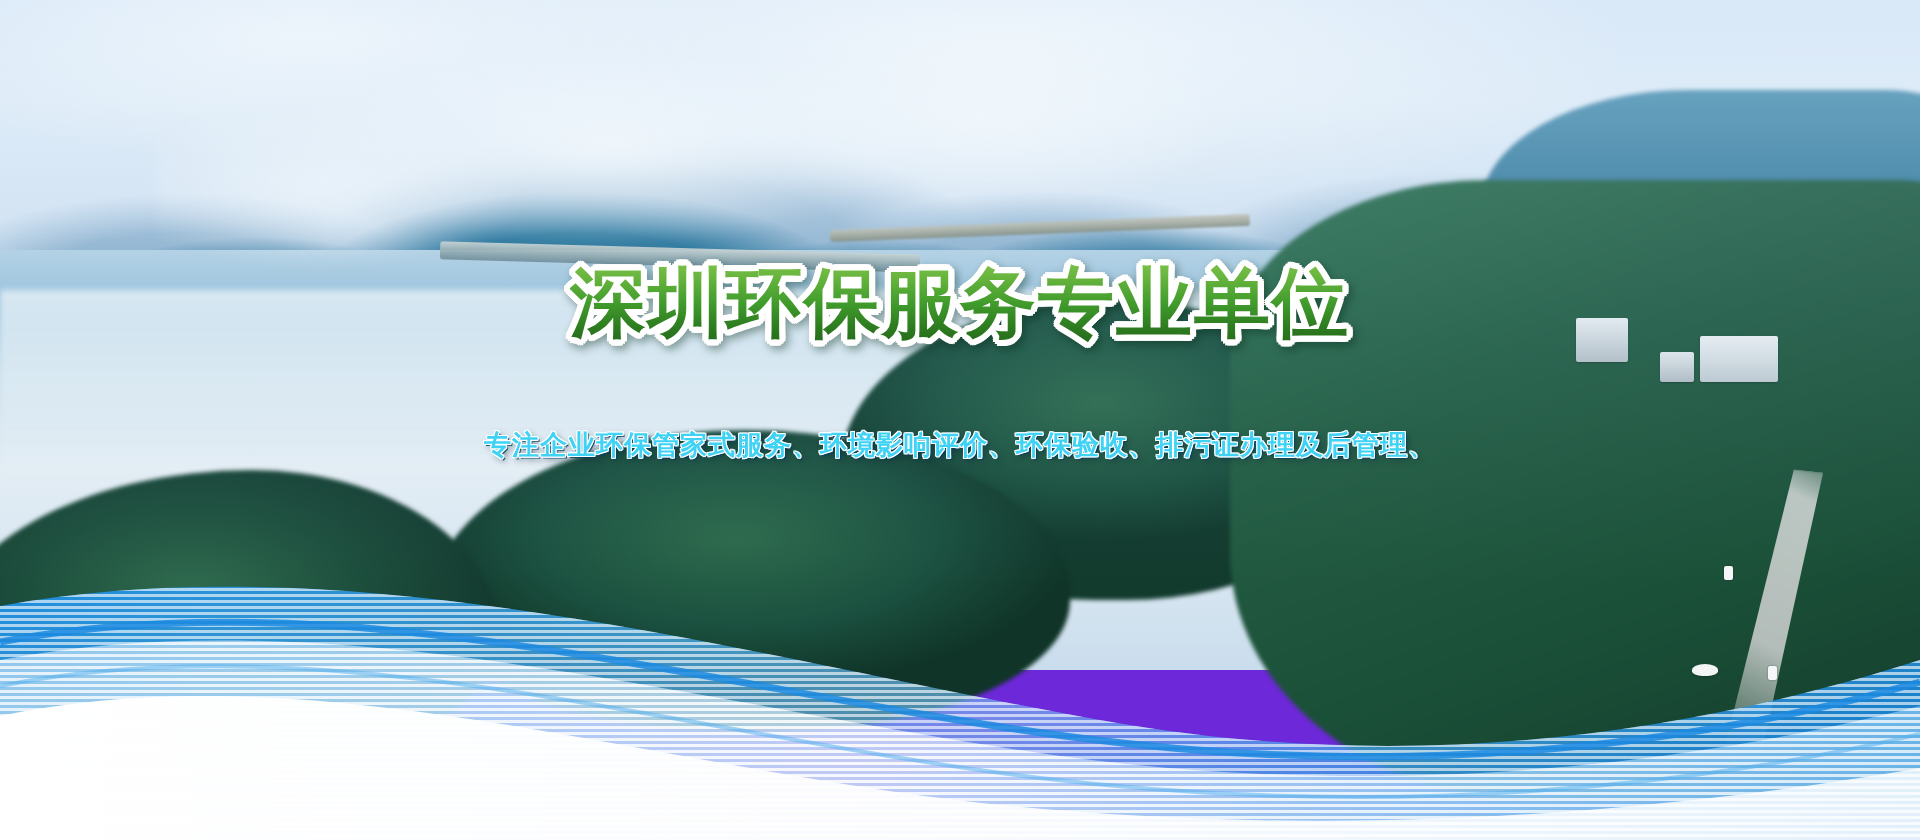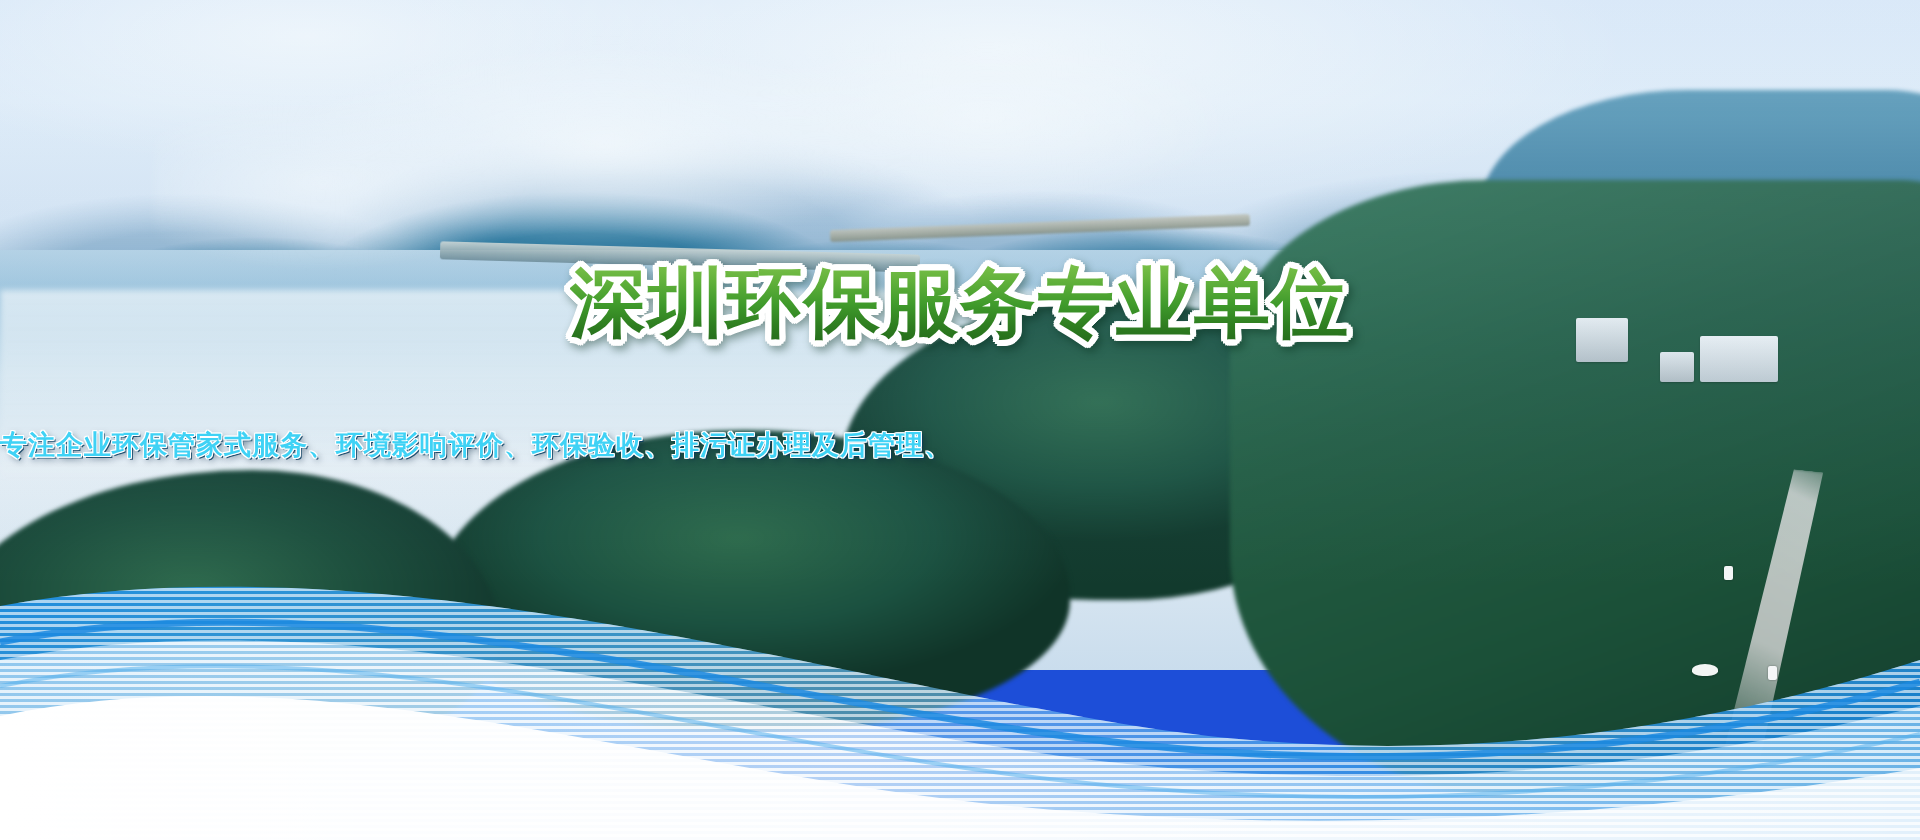--- a/index.html
+++ b/index.html
@@ -2,21 +2,21 @@
 <html><head>
 <meta charset="utf-8">
 <style>
   html,body{margin:0;padding:0;background:#fff;}
   body{font-family:"Liberation Sans","DejaVu Sans",sans-serif;}
 
   #banner{
     position:relative;
     width:1920px;height:840px;
     overflow:hidden;
-    background:#1d4ed8;
+    background:#6d28d9;
   }
 
   
   .scene{position:absolute;inset:0;overflow:hidden;}
 
   
   .sky{
     position:absolute;left:0;top:0;width:100%;height:360px;
     background:
       radial-gradient(ellipse 900px 240px at 52% 14%, rgba(255,255,255,.95) 0%, rgba(255,255,255,0) 70%),
@@ -170,21 +170,21 @@
     filter:
       drop-shadow(2px 0 0 #ffffff) drop-shadow(-2px 0 0 #ffffff)
       drop-shadow(0 2px 0 #ffffff) drop-shadow(0 -2px 0 #ffffff)
       drop-shadow(2px 2px 0 #ffffff) drop-shadow(-2px -2px 0 #ffffff)
       drop-shadow(2px -2px 0 #ffffff) drop-shadow(-2px 2px 0 #ffffff)
       drop-shadow(3px 4px 4px rgba(0,40,20,.40));
   }
 
   .sub-wrap{
     position:absolute;left:0;top:422px;width:100%;
-    text-align:left;
+    text-align:center;
     pointer-events:none;
   }
   .subline{
     display:block;
     font-family:"DejaVu Sans","Liberation Sans",sans-serif;
     font-size:27px;
     font-weight:bold;
     letter-spacing:1px;
     line-height:46px;
     color:#3fd2f5;

